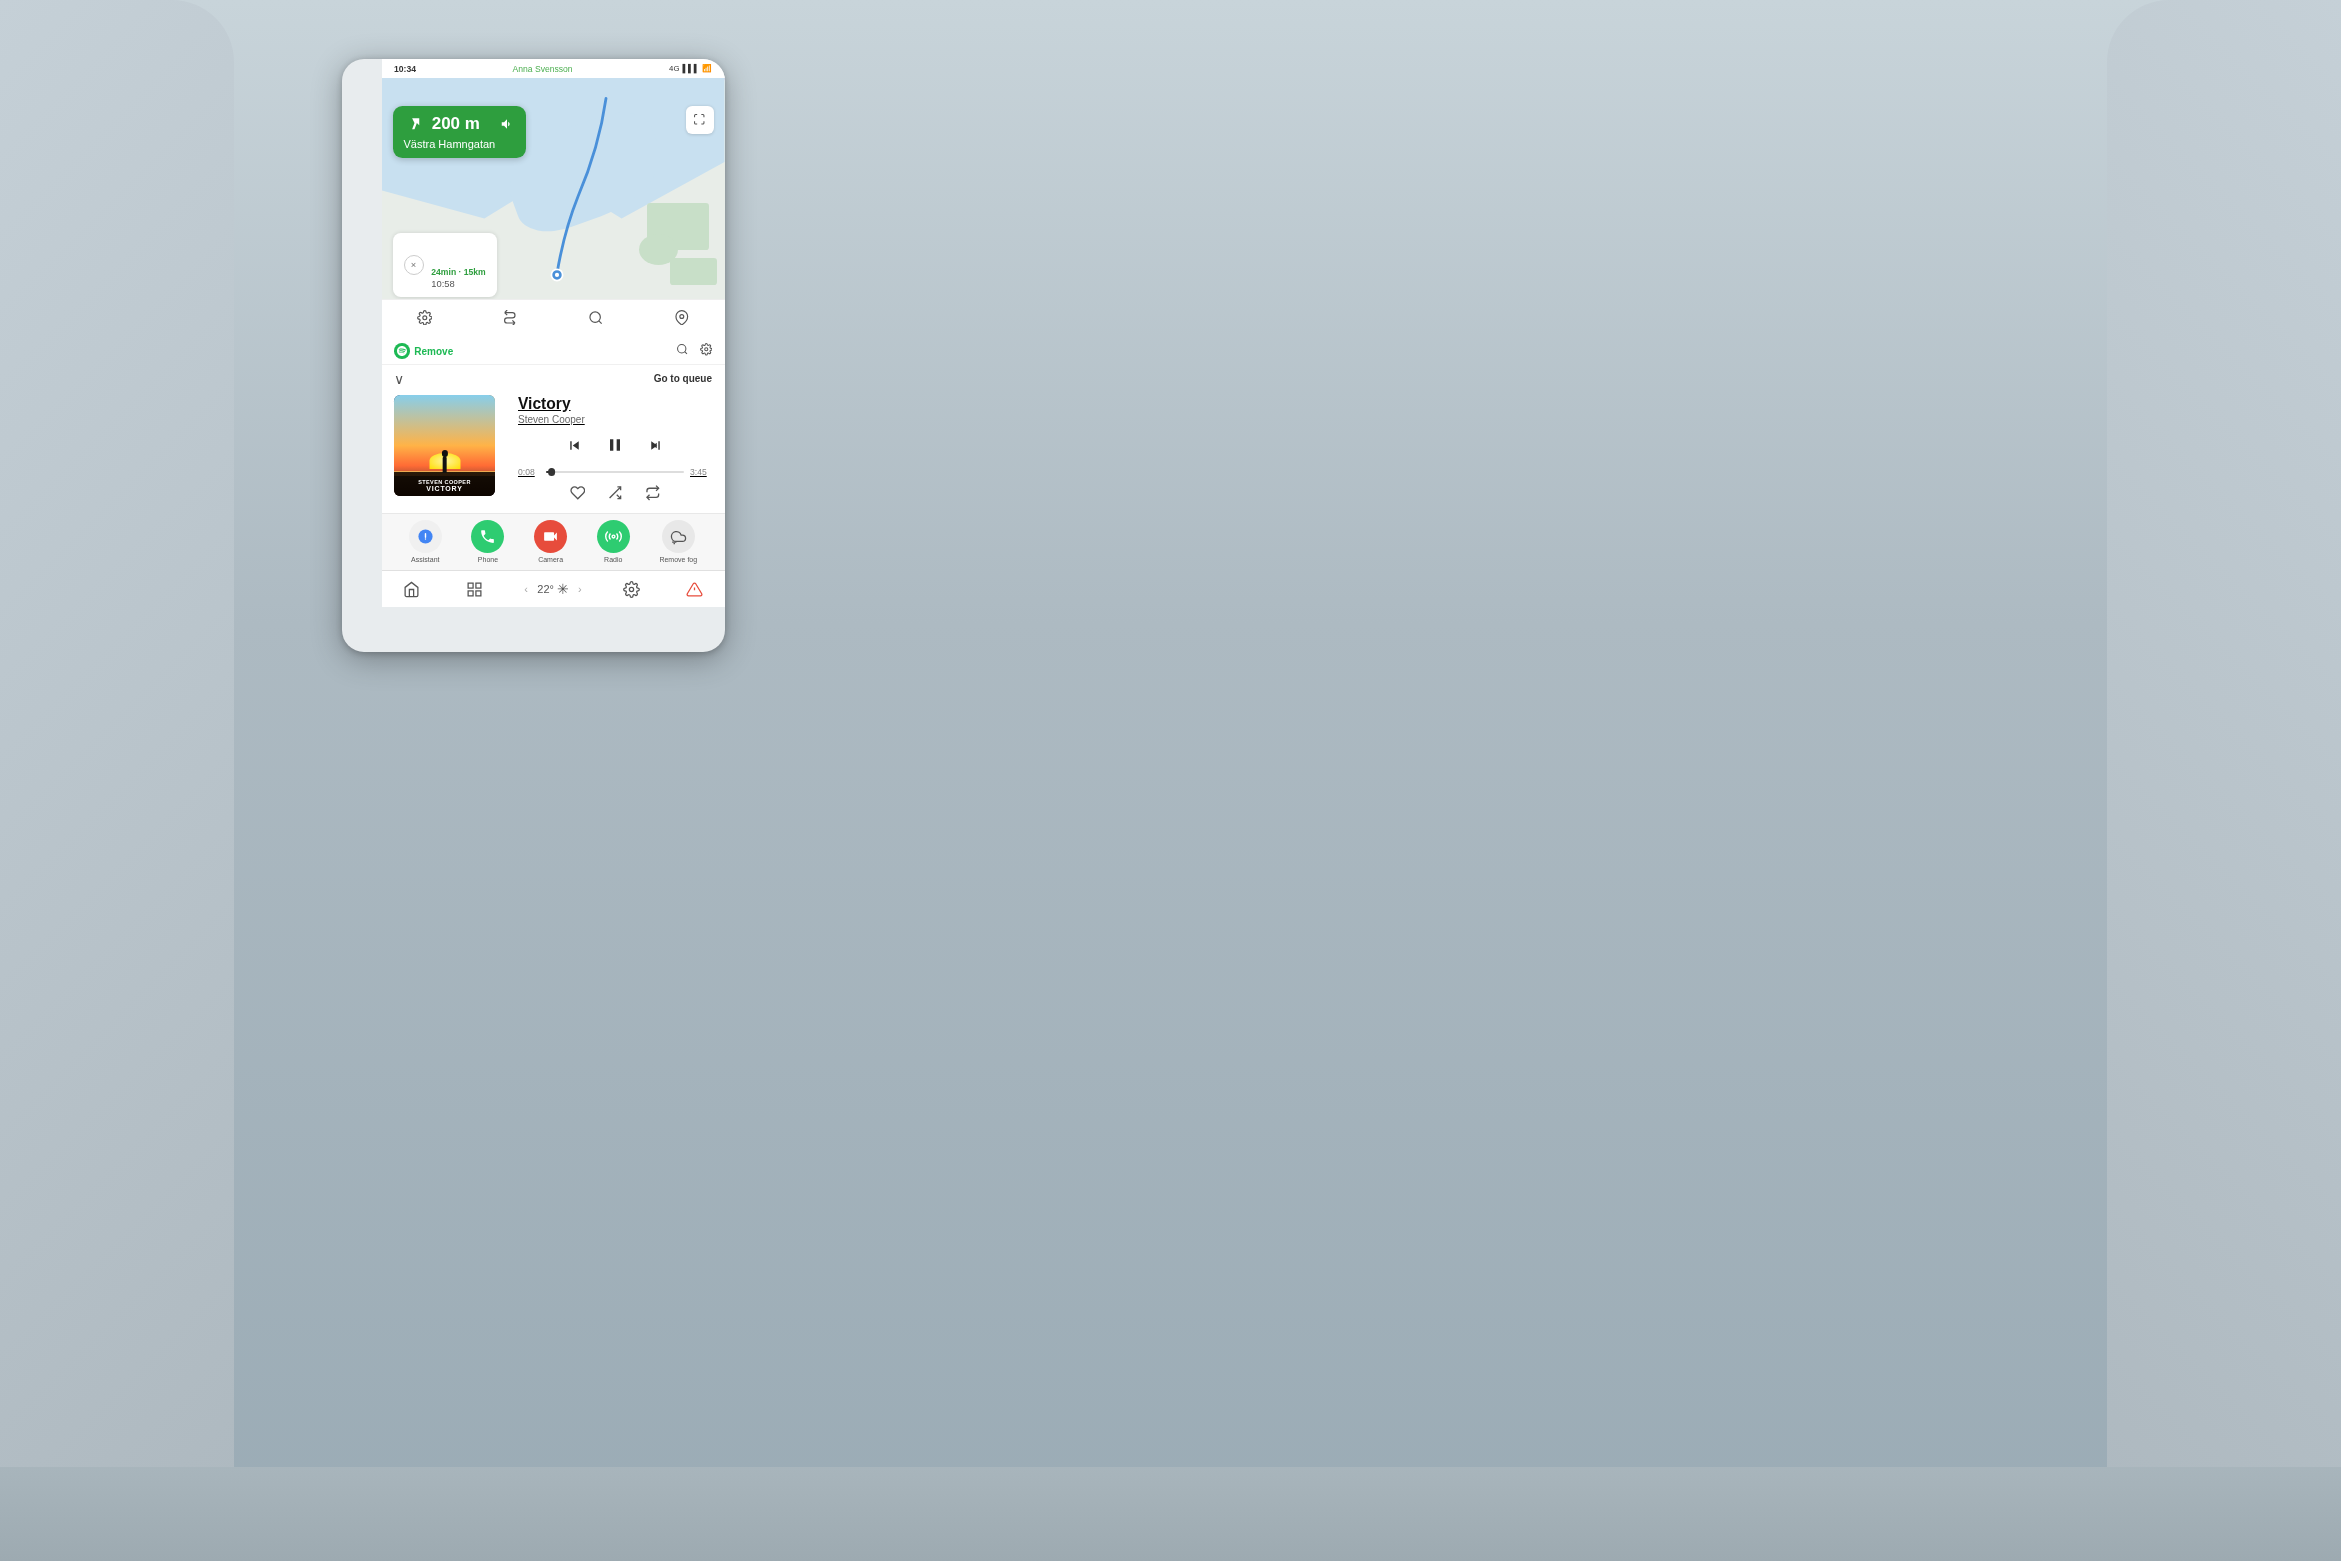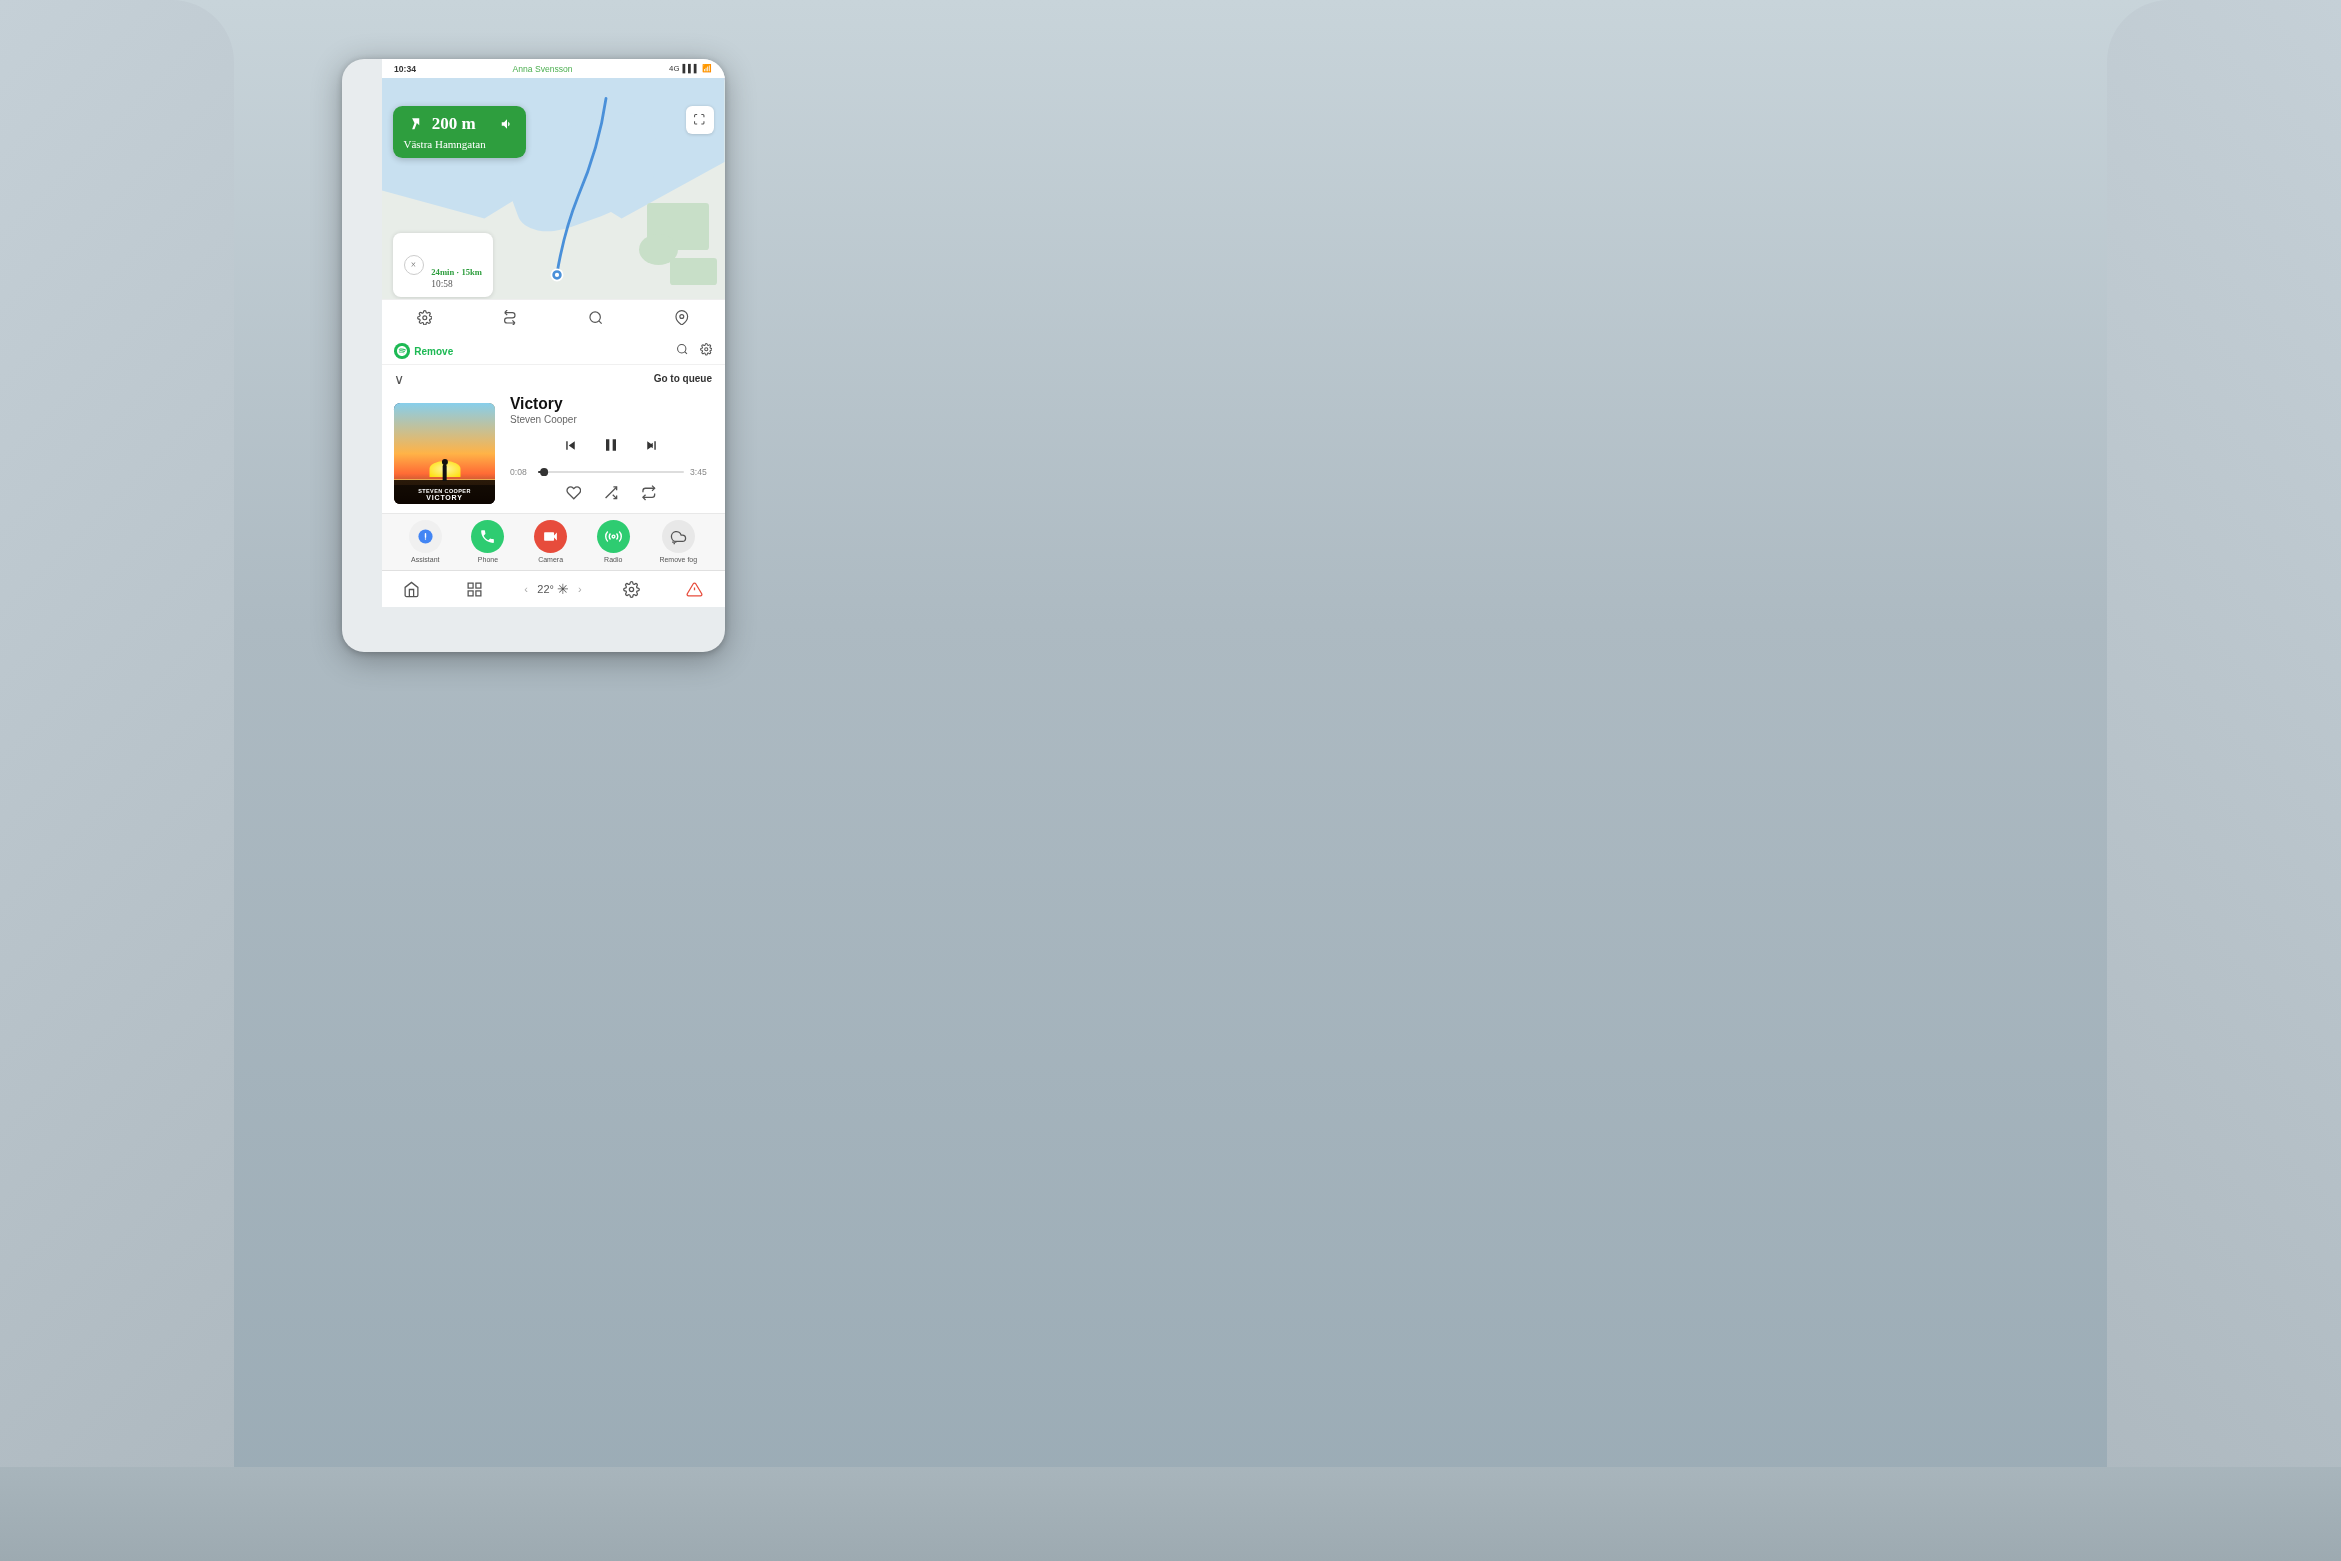--- a/index.html
+++ b/index.html
@@ -69,21 +69,20 @@
     .status-time { font-weight: 600; font-size: 8.6px; }
     .status-user { color: #4CAF50; font-size: 8.6px; text-align: center; }
     .status-icons { display: flex; gap: 3.1px; align-items: center; font-size: 7.8px; color: #333; text-align: right; }
 
     
     .map-section {
       position: relative;
       height: 258px;
       background: #6d28d9;
       overflow: hidden;
-      font-family: Liberation Serif, serif;
     }
 
     
     .map-bg {
       position: absolute;
       inset: 0;
       background: #e8ede8;
     }
 
     
@@ -301,22 +300,23 @@
     }
     .queue-btn {
       font-size: 10px;
       font-weight: 600;
       color: #333;
       cursor: pointer;
     }
 
     .player-content {
       display: flex;
-      gap: 15px;
-      align-items: flex-end;
+      gap: 23px;
+      align-items: flex-start;
+      text-decoration: underline;
     }
 
     .album-art {
       width: 101px;
       height: 101px;
       border-radius: 6.2px;
       background: linear-gradient(135deg, #1a3a5c 0%, #2a5a8c 30%, #e8a030 60%, #f0c040 80%, #1a2a4a 100%);
       flex-shrink: 0;
       position: relative;
       overflow: hidden;

